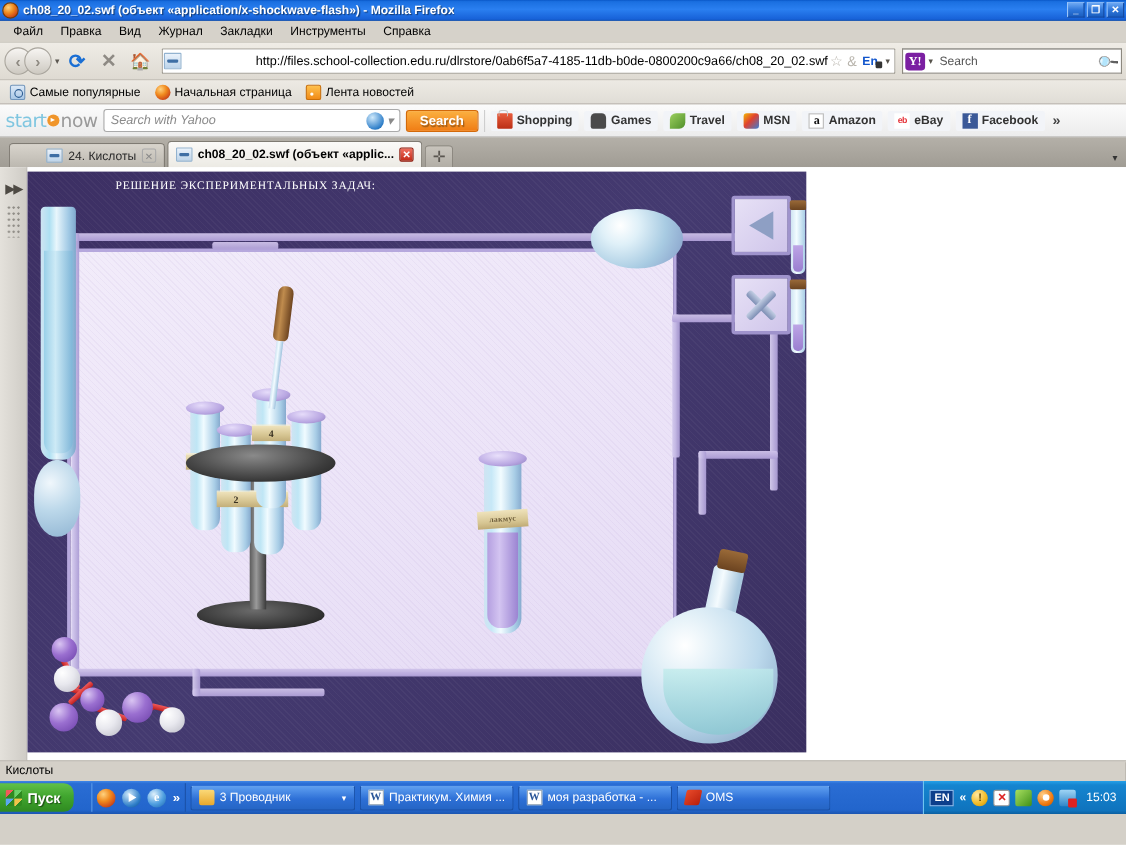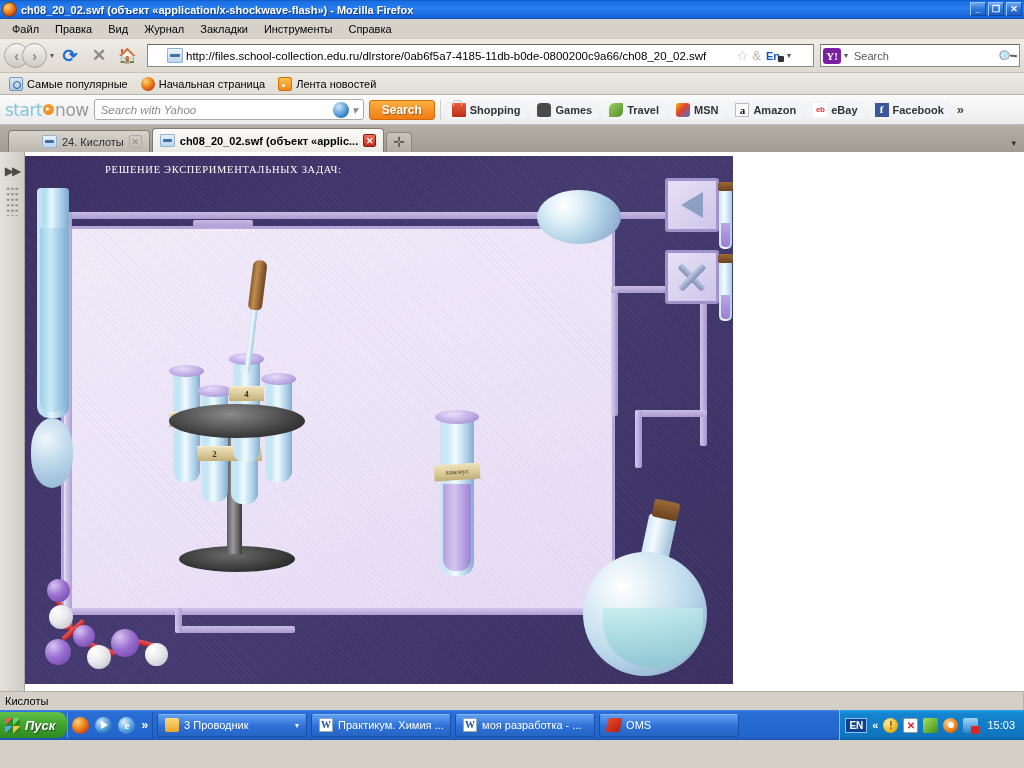--- a/index.html
+++ b/index.html
@@ -43,21 +43,21 @@
      border:1px solid #a9a59d; display:flex;align-items:center;justify-content:center;
      color:#8e8a82; font-size:14px; font-weight:bold;}
   .bfcircle.right{ margin-left:-7px;}
   .bf-caret{ color:#5b5750; font-size:8px; margin-left:3px;}
   #reload{ color:#1a6fd4; font-size:18px; font-weight:bold;}
   #stop{ color:#8e8a84; font-size:17px; font-weight:bold;}
   #home{ font-size:15px;}
 
   #urlbar{ flex:1; height:23px; background:#fff; border:1px solid #8c887f;
     border-top-color:#6e6a62; display:flex; align-items:center; margin:0 3px;
-    padding:0 18px; border-radius:1px;}
+    padding:0 0; border-radius:1px;text-align:right;}
   #url-favicon{ width:16px;height:15px; flex:none; margin:0 3px 0 1px;
      background:linear-gradient(to bottom,#eaf2fb,#bdd4ea); border:1px solid #93b3d0;
      position:relative; border-radius:1px;}
   #url-favicon:after{content:""; position:absolute; left:2px; top:5px; width:10px;height:3px;
      background:#3f6fa5; border-radius:1px;}
   #url-text{ flex:1; font-size:11.5px; color:#000; white-space:nowrap; overflow:hidden;
      font-family:"Liberation Sans",sans-serif;}
   .url-ico{ color:#b8b4ac; font-size:13px; padding:0 2px;}
   #lang-chip{ font-size:11px; font-weight:bold; color:#1155cc; padding:0 3px; position:relative;}
   #lang-chip:after{ content:""; position:absolute; right:-1px; bottom:0px; width:6px;height:6px;
@@ -287,24 +287,24 @@
   
   #statusbar{ height:19px; background:#d4d0c8; border-top:1px solid #b5b1a9;
     display:flex; align-items:center;}
   #status-text{ flex:1; font-size:11px; padding-left:5px; color:#000;
     border-right:1px solid #b5b1a9; height:17px; line-height:17px;}
 
   
   #taskbar{ height:30px; width:1024px;
     background:linear-gradient(to bottom,#3f87e8 0%,#2a6dd4 8%,#2265cc 88%,#1b55b0 100%);
     display:flex; align-items:center; position:relative;}
-  #start{ height:26px; margin:2px 0 2px 0; padding:0 12px 0 5px;
+  #start{ height:26px; margin:2px 16px 2px 0; padding:0 12px 0 5px;
     background:linear-gradient(to bottom,#61c14a 0%,#41a62f 45%,#2f8a20 100%);
     border-radius:0 9px 9px 0; display:flex; align-items:center; gap:5px;
-    color:#fff; font-weight:bold; font-size:13px; font-style:italic;
+    color:#fff; font-weight:bold; font-size:13px; 
     text-shadow:1px 1px 1px rgba(0,0,0,.5);}
   #start-flag{ width:15px;height:15px; flex:none; border-radius:2px;
     background:
       linear-gradient(to bottom right,#f05a5a 0 48%,transparent 48%) 0 0/8px 8px no-repeat,
       linear-gradient(to bottom right,#6ad16a 0 48%,transparent 48%) 8px 0/8px 8px no-repeat,
       linear-gradient(to bottom right,#5aa7f0 0 48%,transparent 48%) 0 8px/8px 8px no-repeat,
       linear-gradient(to bottom right,#f0c44a 0 48%,transparent 48%) 8px 8px/8px 8px no-repeat,
       #2f8a20;}
   #quicklaunch{ display:flex; align-items:center; gap:6px; padding:0 4px;
     border-left:1px solid #5a9be8; border-right:1px solid #1b52a8; height:26px;}

